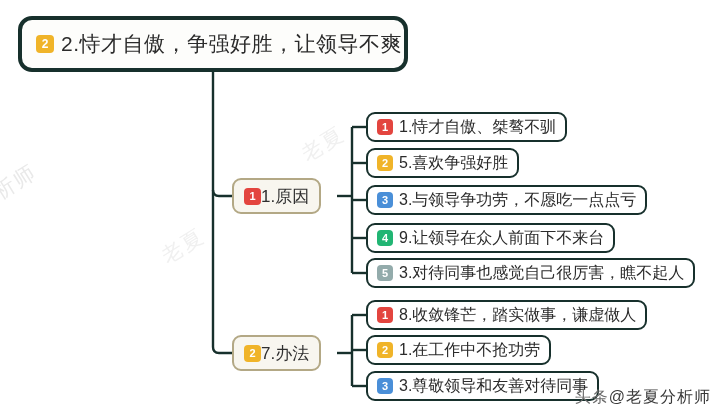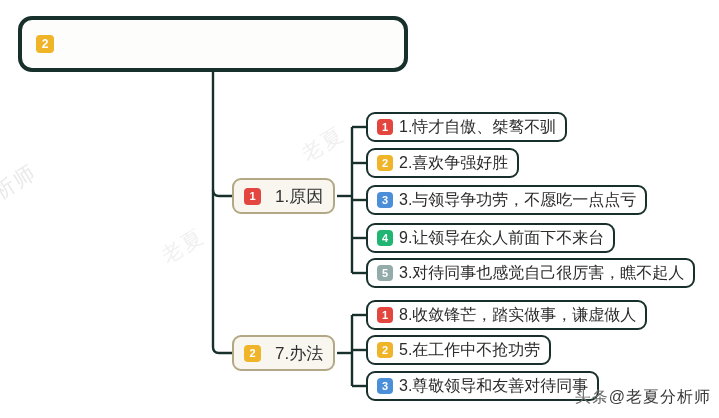--- a/index.html
+++ b/index.html
@@ -94,21 +94,21 @@
   .branch-node {
     border: 2px solid #b3a885;
     border-radius: 9px;
     background: #f8f6ef;
     padding: 0 10px;
     height: 36px;
   }
   .branch-label {
     font-size: 17px;
     color: #2f2f2f;
-    margin-left: 14px;
+    margin-left: 0;
   }
 
   .leaf-node {
     border: 2px solid #17302c;
     border-radius: 9px;
     background: #ffffff;
     padding: 0 9px;
     height: 30px;
   }
   .leaf-label {
@@ -173,34 +173,35 @@
       <path d="M 337 353 L 352 353"></path>
       <path d="M 352 315 L 352 386"></path>
       <path d="M 352 315 L 366 315"></path>
       <path d="M 352 350 L 366 350"></path>
       <path d="M 352 386 L 366 386"></path>
     </g>
   </svg>
 
   <div class="node root-node">
     <span class="badge badge-root" style="background: rgb(240, 180, 41);">2</span>
+    <span class="root-label">2.恃才自傲，争强好胜，让领导不爽</span>
   </div>
 
   <div class="node branch-node" style="left:232px; top:178px;">
     <span class="badge badge-branch" style="background: rgb(227, 69, 63);">1</span>
     <span class="branch-label">1.原因</span>
   </div>
 
   <div class="node leaf-node" style="left:366px; top:112px;">
     <span class="badge badge-leaf" style="background: rgb(227, 69, 63);">1</span>
     <span class="leaf-label">1.恃才自傲、桀骜不驯</span>
   </div>
   <div class="node leaf-node" style="left:366px; top:148px;">
     <span class="badge badge-leaf" style="background: rgb(240, 180, 41);">2</span>
-    <span class="leaf-label">2.喜欢争强好胜</span>
+    <span class="leaf-label">5.喜欢争强好胜</span>
   </div>
   <div class="node leaf-node" style="left:366px; top:185px;">
     <span class="badge badge-leaf" style="background: rgb(74, 143, 216);">3</span>
     <span class="leaf-label">3.与领导争功劳，不愿吃一点点亏</span>
   </div>
   <div class="node leaf-node" style="left:366px; top:223px;">
     <span class="badge badge-leaf" style="background: rgb(33, 181, 115);">4</span>
     <span class="leaf-label">9.让领导在众人前面下不来台</span>
   </div>
   <div class="node leaf-node" style="left:366px; top:258px;">
@@ -212,21 +213,21 @@
     <span class="badge badge-branch" style="background: rgb(240, 180, 41);">2</span>
     <span class="branch-label">7.办法</span>
   </div>
 
   <div class="node leaf-node" style="left:366px; top:300px;">
     <span class="badge badge-leaf" style="background: rgb(227, 69, 63);">1</span>
     <span class="leaf-label">8.收敛锋芒，踏实做事，谦虚做人</span>
   </div>
   <div class="node leaf-node" style="left:366px; top:335px;">
     <span class="badge badge-leaf" style="background: rgb(240, 180, 41);">2</span>
-    <span class="leaf-label">5.在工作中不抢功劳</span>
+    <span class="leaf-label">1.在工作中不抢功劳</span>
   </div>
   <div class="node leaf-node" style="left:366px; top:371px;">
     <span class="badge badge-leaf" style="background: rgb(74, 143, 216);">3</span>
     <span class="leaf-label">3.尊敬领导和友善对待同事</span>
   </div>
 
   <div class="wm-bottom">
     <span class="wm-outline">头条</span><span>@老夏分析师</span>
   </div>
 

